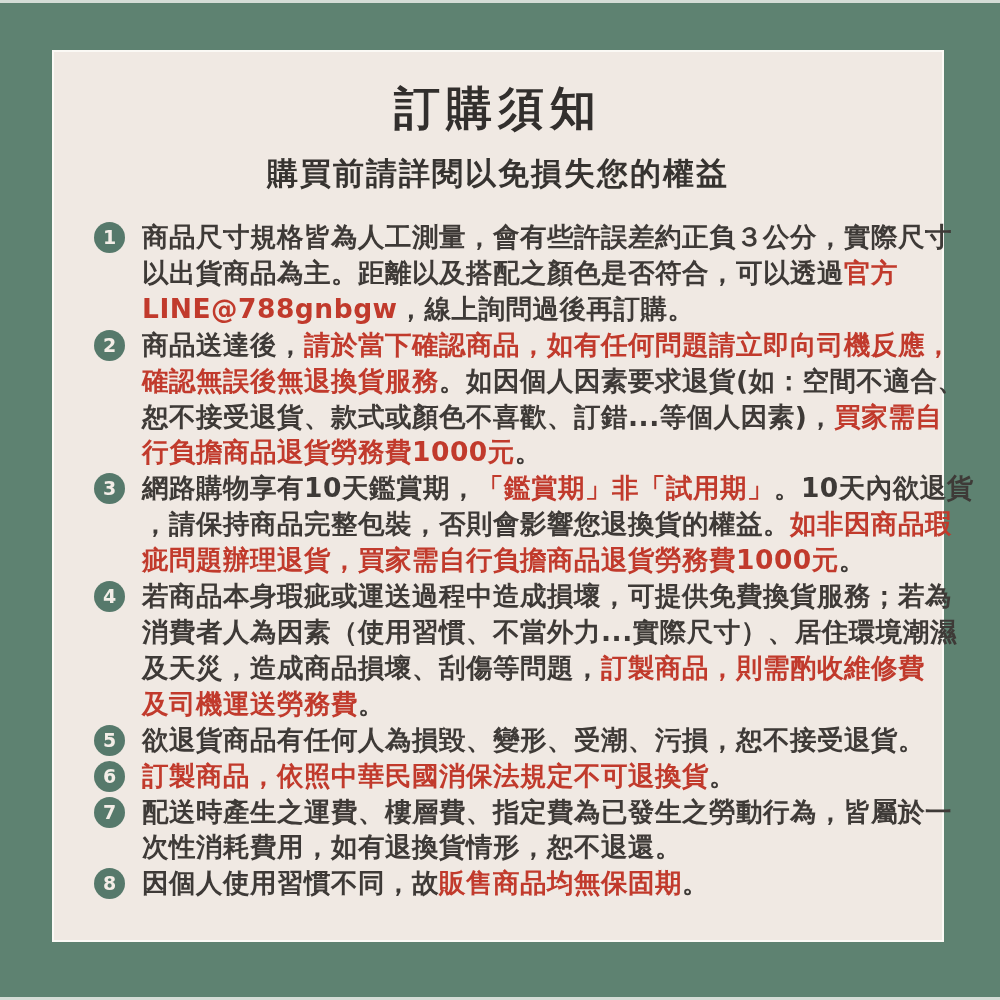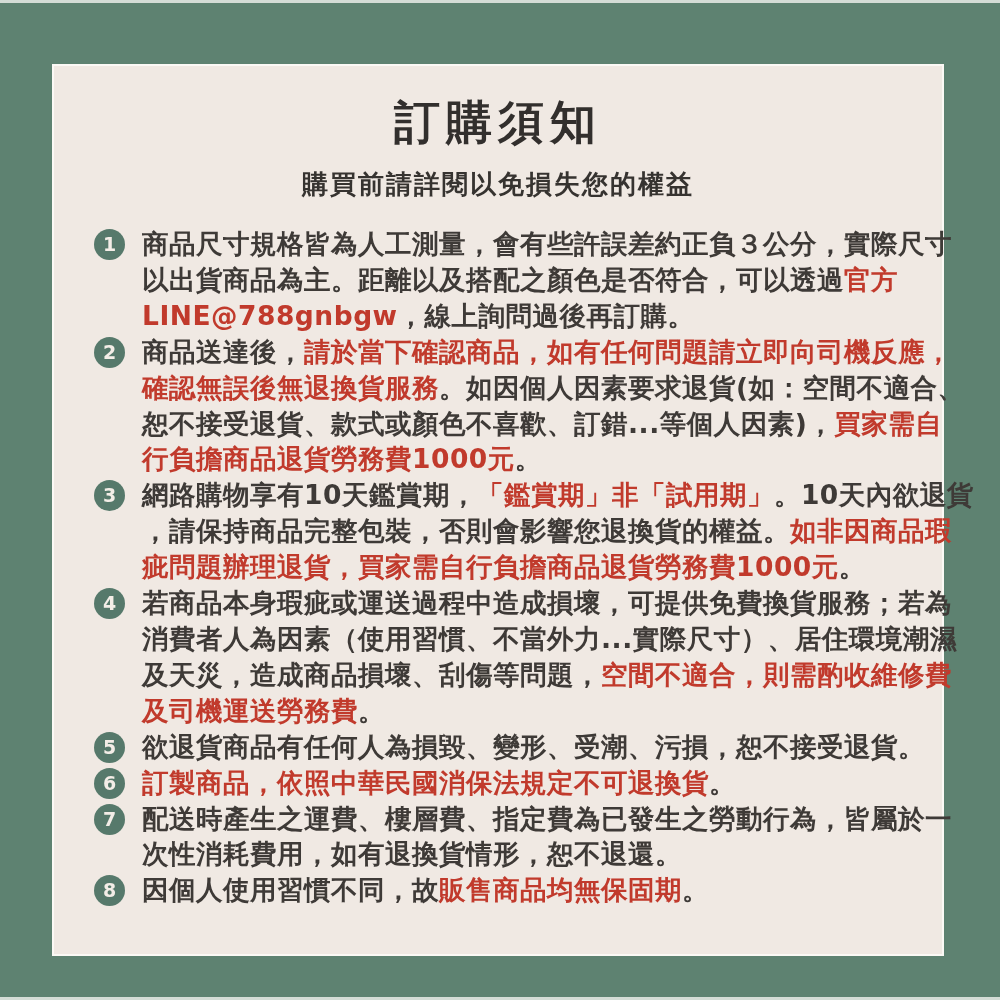--- a/index.html
+++ b/index.html
@@ -22,39 +22,39 @@
     width: 1000px;
     height: 3px;
     background: #e9ece7;
     opacity: 0.85;
   }
   .edge-line.top { top: 0; }
   .edge-line.bottom { bottom: 0; }
   .panel {
     position: absolute;
     left: 52px;
-    top: 64px;
+    top: 50px;
     width: 892px;
     height: 892px;
     box-sizing: border-box;
     background: var(--panel-cream, #f0e9e3);
     border: 2px solid #fbf9f5;
   }
   .title {
     margin: 26px 0 0 0;
     text-align: center;
     font-size: 46px;
     font-weight: bold;
     letter-spacing: 6px;
     color: #322f2d;
   }
   .subtitle {
     margin: 13px 0 0 0;
     text-align: center;
-    font-size: 26px;
+    font-size: 31px;
     font-weight: bold;
     letter-spacing: 2px;
     color: #363330;
   }
   .notice-list {
     margin: 24px 30px 0 40px;
   }
   .item {
     display: flex;
     align-items: flex-start;
@@ -118,21 +118,21 @@
             <div class="line"><span class="seg dark">網路購物享有10天鑑賞期，</span><span class="seg red">「鑑賞期」非「試用期」</span><span class="seg dark">。10天內欲退貨</span></div>
             <div class="line"><span class="seg dark">，請保持商品完整包裝，否則會影響您退換貨的權益。</span><span class="seg red">如非因商品瑕</span></div>
             <div class="line"><span class="seg red">疵問題辦理退貨，買家需自行負擔商品退貨勞務費1000元</span><span class="seg dark">。</span></div>
           </div>
         </div>
         <div class="item">
           <div class="badge">4</div>
           <div class="lines">
             <div class="line"><span class="seg dark">若商品本身瑕疵或運送過程中造成損壞，可提供免費換貨服務；若為</span></div>
             <div class="line"><span class="seg dark">消費者人為因素（使用習慣、不當外力...實際尺寸）、居住環境潮濕</span></div>
-            <div class="line"><span class="seg dark">及天災，造成商品損壞、刮傷等問題，</span><span class="seg red">空間不適合，則需酌收維修費</span></div>
+            <div class="line"><span class="seg dark">及天災，造成商品損壞、刮傷等問題，</span><span class="seg red">訂製商品，則需酌收維修費</span></div>
             <div class="line"><span class="seg red">及司機運送勞務費</span><span class="seg dark">。</span></div>
           </div>
         </div>
         <div class="item">
           <div class="badge">5</div>
           <div class="lines">
             <div class="line"><span class="seg dark">欲退貨商品有任何人為損毀、變形、受潮、污損，恕不接受退貨。</span></div>
           </div>
         </div>
         <div class="item">

